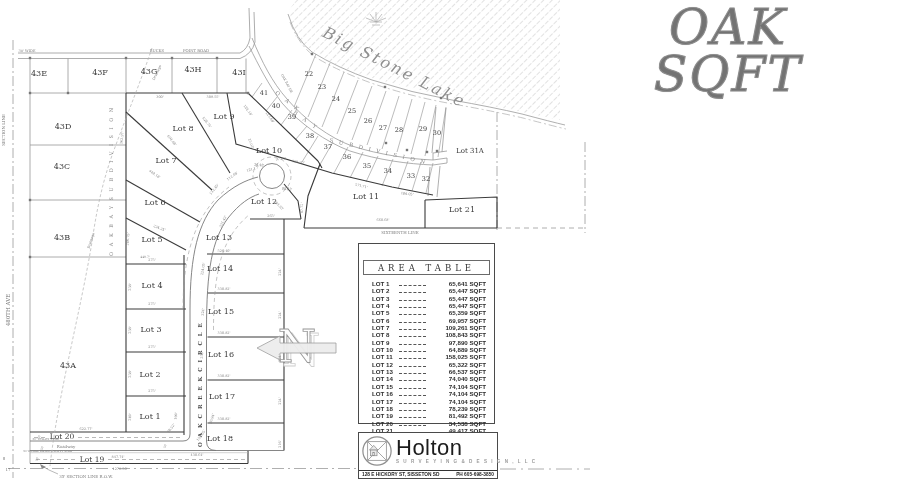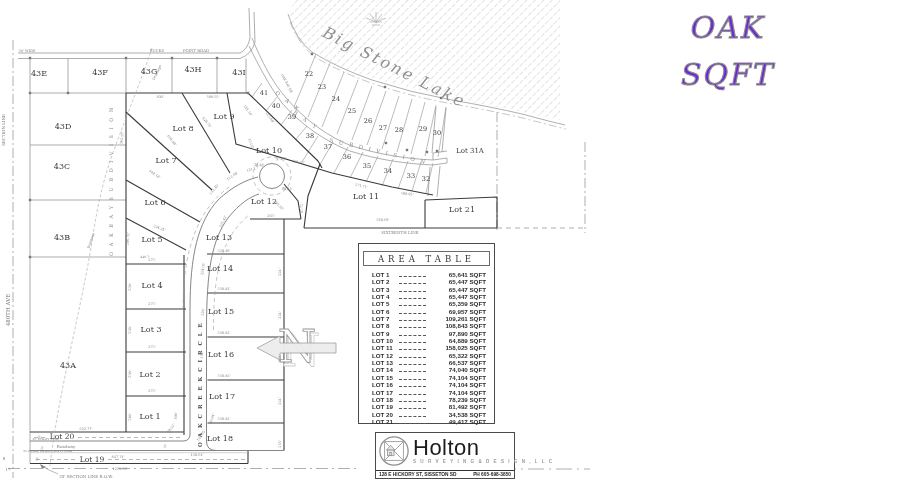--- a/index.html
+++ b/index.html
@@ -3,36 +3,36 @@
 <meta charset="utf-8">
 <style>
   html,body{margin:0;padding:0;background:#fff;}
   .stage{position:relative;width:900px;height:482px;background:#fff;overflow:hidden;
          font-family:"Liberation Sans",sans-serif;}
   #map{position:absolute;left:0;top:0;}
   #map text{font-family:"DejaVu Serif",serif;}
   
   .drawing-title{position:absolute;left:556px;top:4px;width:344px;text-align:center;
     font-family:"DejaVu Serif",serif;font-style:italic;font-weight:400;
-    font-size:30px;line-height:47px;letter-spacing:2px;color:#6d28d9;
+    font-size:49px;line-height:47px;letter-spacing:2px;color:#737373;
     -webkit-text-stroke:1.1px #8d8d8d;text-shadow:0 0 1px #9a9a9a;}
   
   .area-table{position:absolute;left:358px;top:243px;width:137px;height:181px;
     border:1.2px solid #4a4a4a;background:#fff;box-sizing:border-box;}
-  .at-header{margin:7px 4px 2px;border:1px solid #6a6a6a;text-align:center;
+  .at-header{margin:16px 4px 2px;border:1px solid #6a6a6a;text-align:center;
     font-family:"DejaVu Serif",serif;font-size:8.5px;letter-spacing:4px;
     padding:2px 0 1px;color:#333;}
   .at-rows{padding:3px 8px 0 13px;}
   .at-row{display:flex;align-items:baseline;height:7.35px;
     font-family:"Liberation Sans",sans-serif;font-size:6.2px;font-weight:bold;color:#2e2e2e;}
   .at-lot{white-space:nowrap;width:25px;}
   .at-leader{flex:1;border-bottom:1px dashed #555;margin:0 3px 2px 2px;height:1px;}
   .at-area{width:57px;text-align:right;white-space:nowrap;}
   
-  .logo-box{position:absolute;left:375px;top:432px;width:140px;height:47px;
+  .logo-box{position:absolute;left:358px;top:432px;width:140px;height:47px;
     border:1.2px solid #4a4a4a;background:#fff;box-sizing:border-box;}
   .logo-top{display:flex;align-items:center;padding:1px 2px 0 2px;height:33px;}
   .logo-emblem{flex:0 0 auto;margin-right:3px;}
   .logo-textcol{flex:1;min-width:0;}
   .logo-name{font-family:"Liberation Sans",sans-serif;font-size:22px;line-height:21px;
     color:#1c1c1c;letter-spacing:0.5px;}
   .logo-tag{font-family:"Liberation Sans",sans-serif;font-size:4.6px;font-weight:bold;
     letter-spacing:1.5px;color:#9c9c9c;margin-top:1px;white-space:nowrap;}
   .logo-bar{position:absolute;left:0;right:0;bottom:0;border-top:1.1px solid #333;
     display:flex;justify-content:space-between;font-size:4.8px;font-weight:bold;

